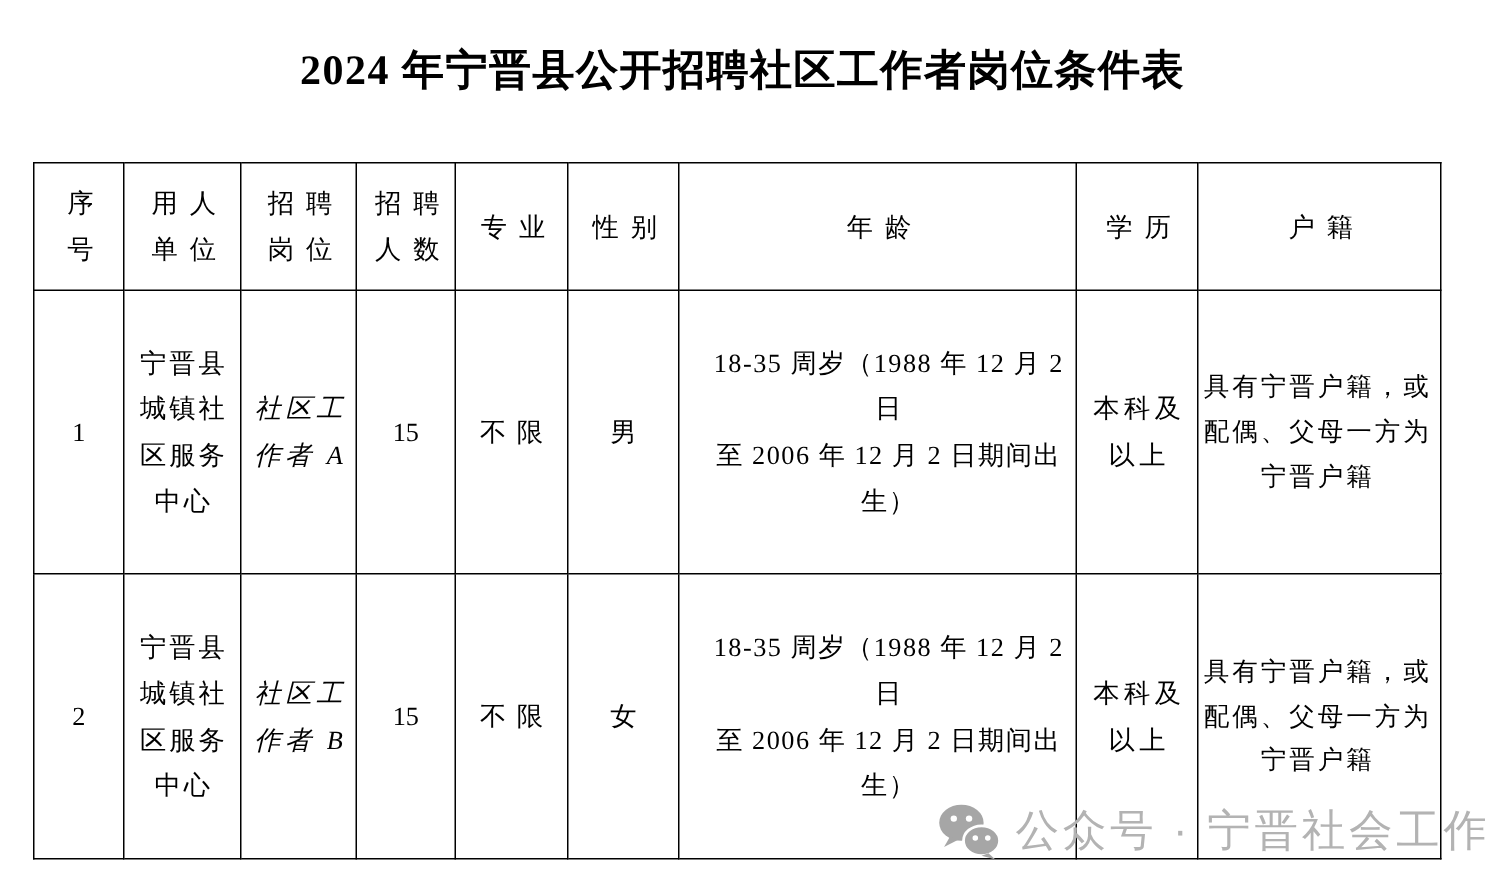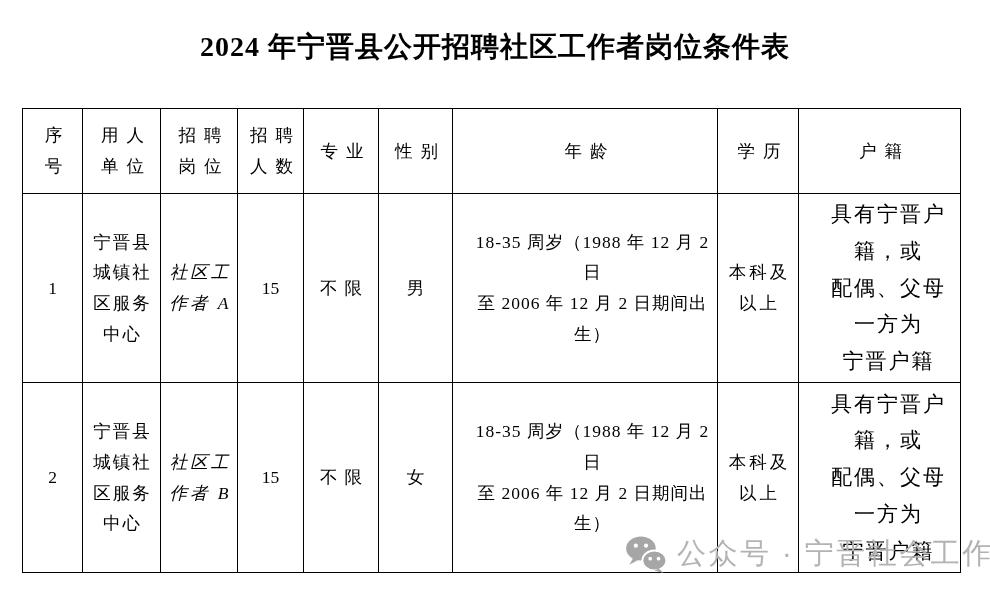--- a/index.html
+++ b/index.html
@@ -53,21 +53,21 @@
   th {
     letter-spacing: 8px;
     padding-left: 12px;
     padding-right: 2px;
   }
   td.c-unit  { letter-spacing: 2px;   padding-left: 6px; }
   td.c-post  { letter-spacing: 3px;   padding-left: 7px; font-style: italic; }
   td.c-major { letter-spacing: 7px;   padding-left: 11px; }
   td.c-age   { letter-spacing: 1px;   padding-left: 20px; padding-right: 5px; }
   td.c-edu   { letter-spacing: 3px;   padding-left: 7px; margin-top: 22px; }
-  td.c-reg   { letter-spacing: 2px;   font-size: 21px; padding-left: 22px; }
+  td.c-reg   { letter-spacing: 2px;   font-size: 17px; padding-left: 2px; }
   .watermark {
     position: absolute;
     left: 625px;
     top: 534px;
     display: flex;
     align-items: center;
     gap: 9px;
     z-index: 5;
   }
   .wm-text {

